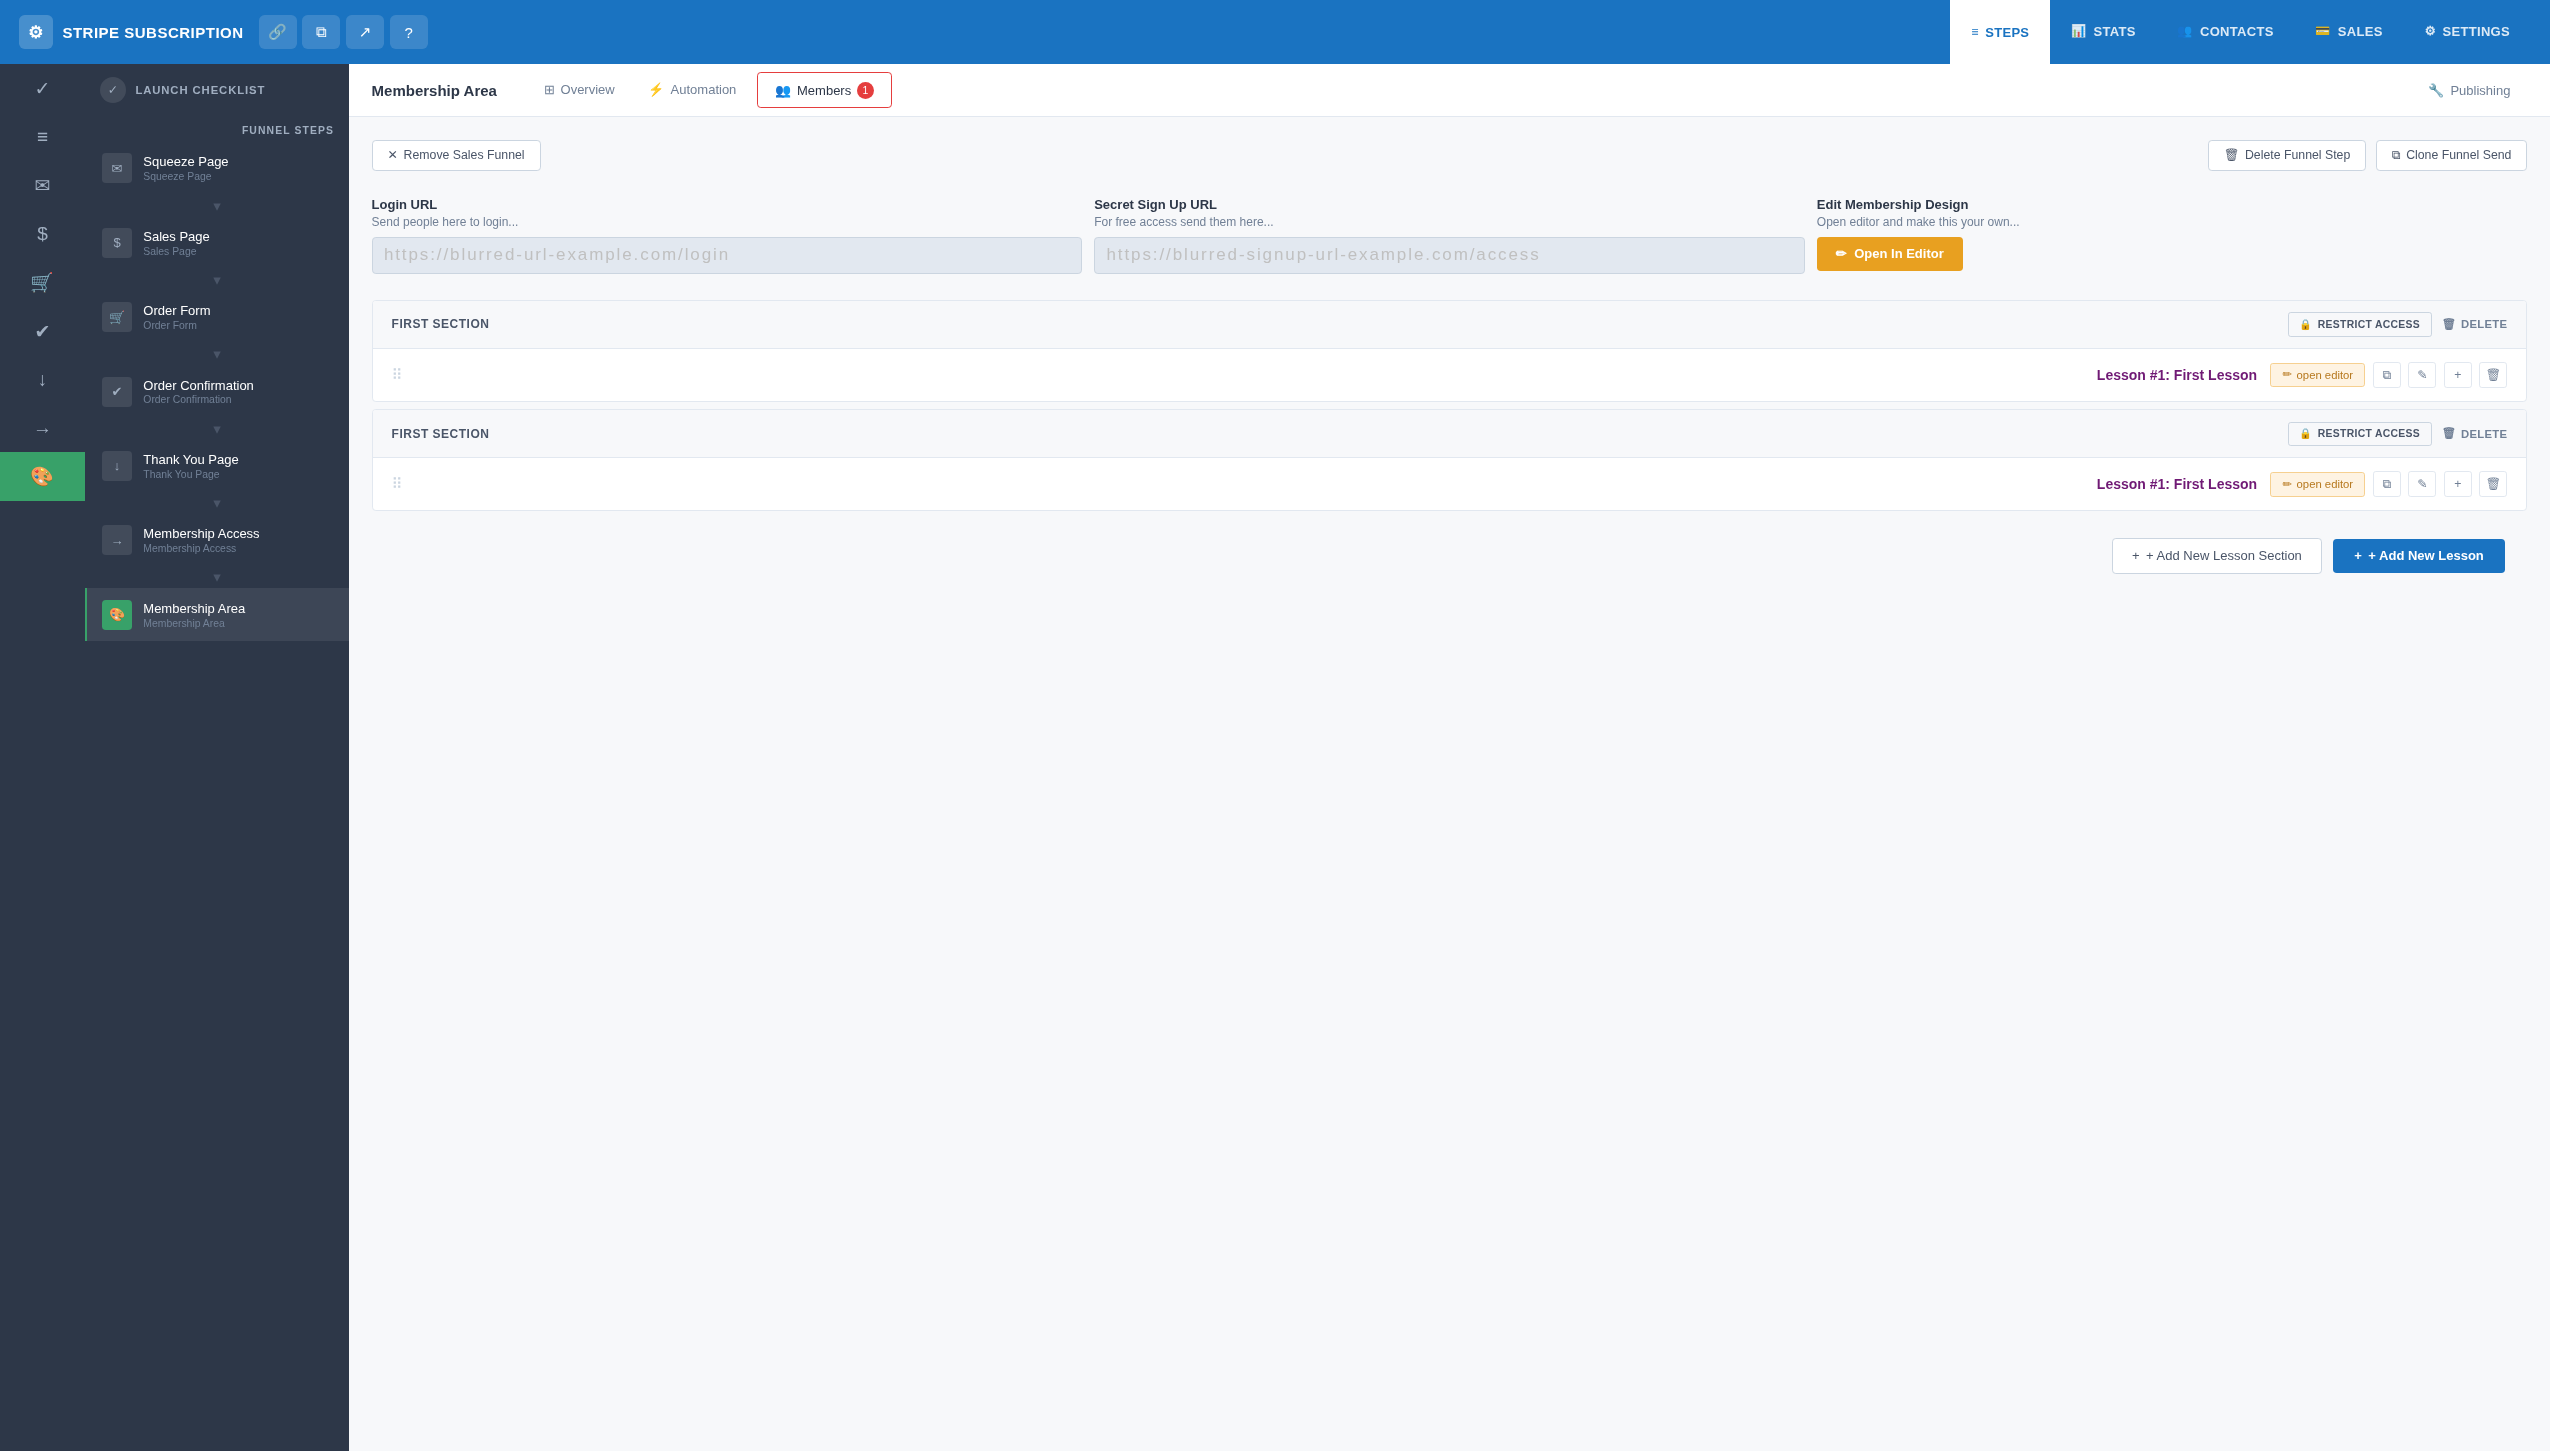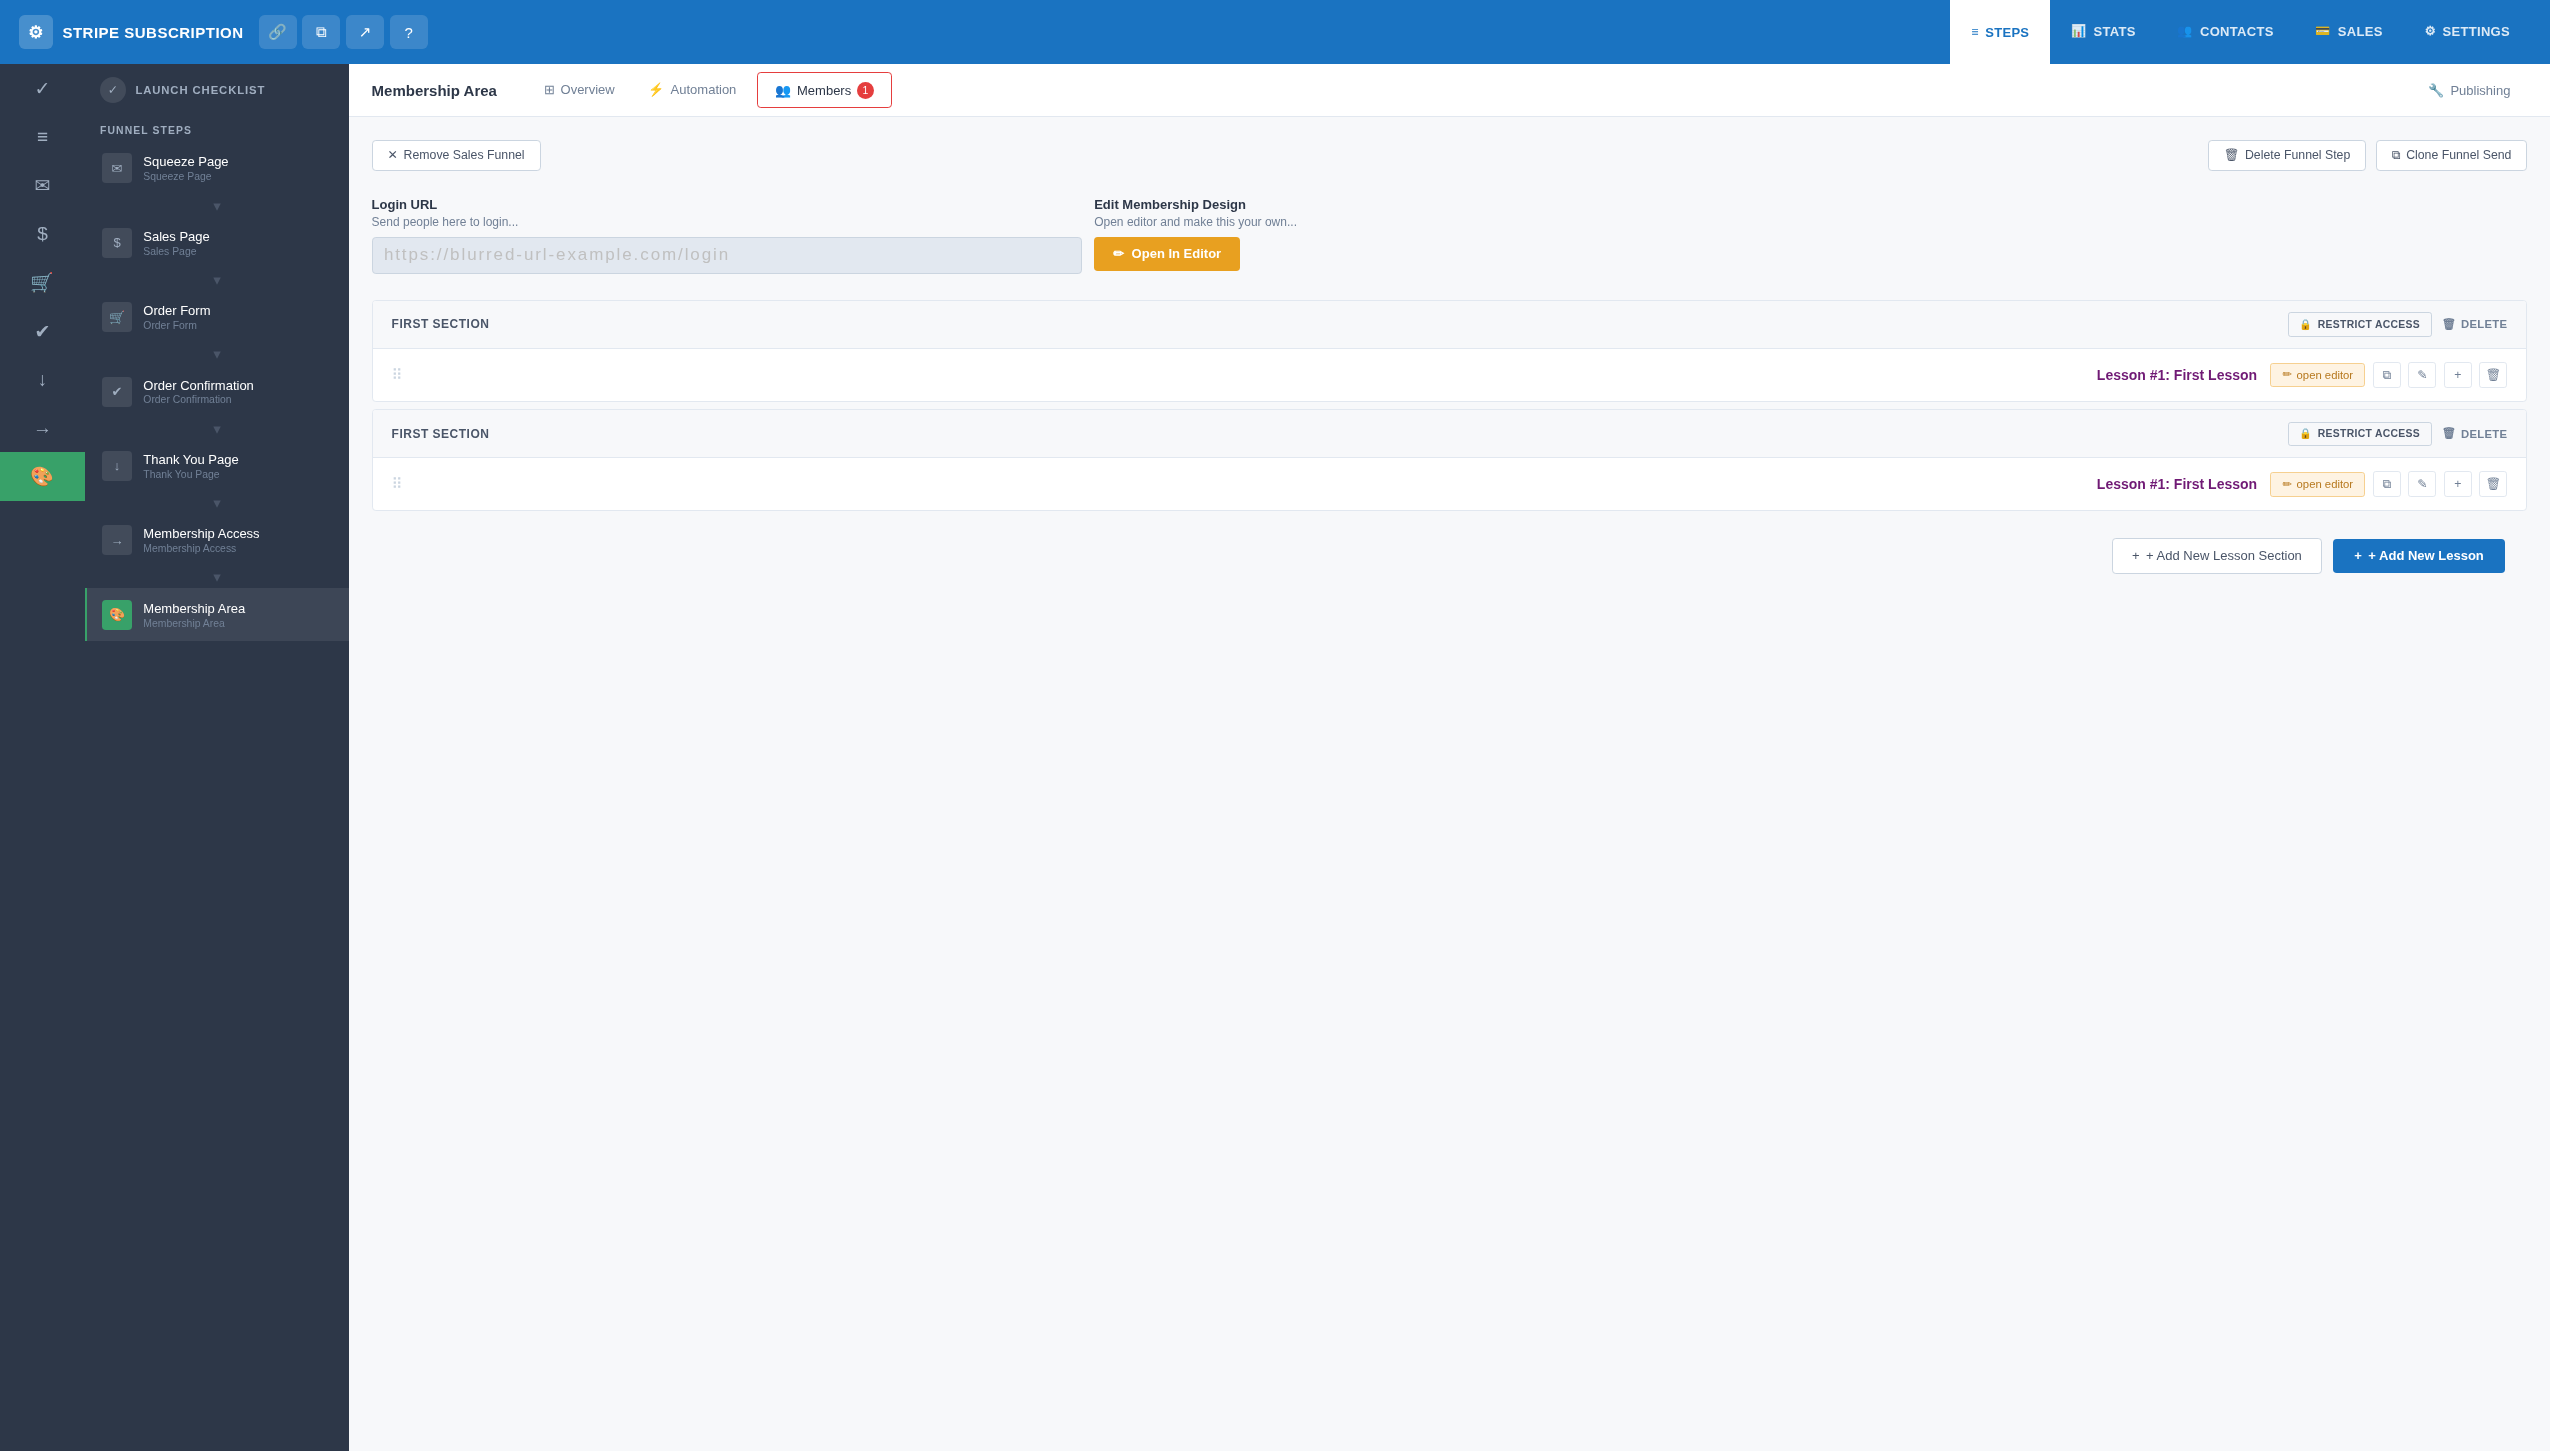--- a/index.html
+++ b/index.html
@@ -102,20 +102,21 @@
       background: #2d3748;
       flex-shrink: 0;
       overflow-y: auto;
     }
     .side-panel-section-title {
       color: #a0aec0;
       font-size: 10.4px;
       font-weight: 700;
       letter-spacing: 1.1px;
       padding: 9.4px 15px 5.7px;
+      text-align: right;
     }
     .funnel-step {
       display: flex;
       align-items: center;
       padding: 11.3px 15px;
       cursor: pointer;
       gap: 11.3px;
       border-left: 2.8px solid transparent;
     }
     .funnel-step.active {
@@ -590,20 +591,25 @@
         </div>
       </div>
 
       <div class="url-section">
         <div class="url-field">
           <label>Login URL</label>
           <div class="url-desc">Send people here to login...</div>
           <input class="url-input" type="text" value="https://blurred-url-example.com/login" style="letter-spacing: 1.9px; color: rgb(192, 192, 192);">
         </div>
         <div class="url-field">
+          <label>Secret Sign Up URL</label>
+          <div class="url-desc">For free access send them here...</div>
+          <input class="url-input" type="text" value="https://blurred-signup-url-example.com/access" style="letter-spacing: 1.9px; color: rgb(192, 192, 192);">
+        </div>
+        <div class="url-field">
           <label>Edit Membership Design</label>
           <div class="url-desc">Open editor and make this your own...</div>
           <button class="btn-open-editor">
             <span>✏</span>
             <span>Open In Editor</span>
           </button>
         </div>
       </div>
 
       <div class="lesson-section">

